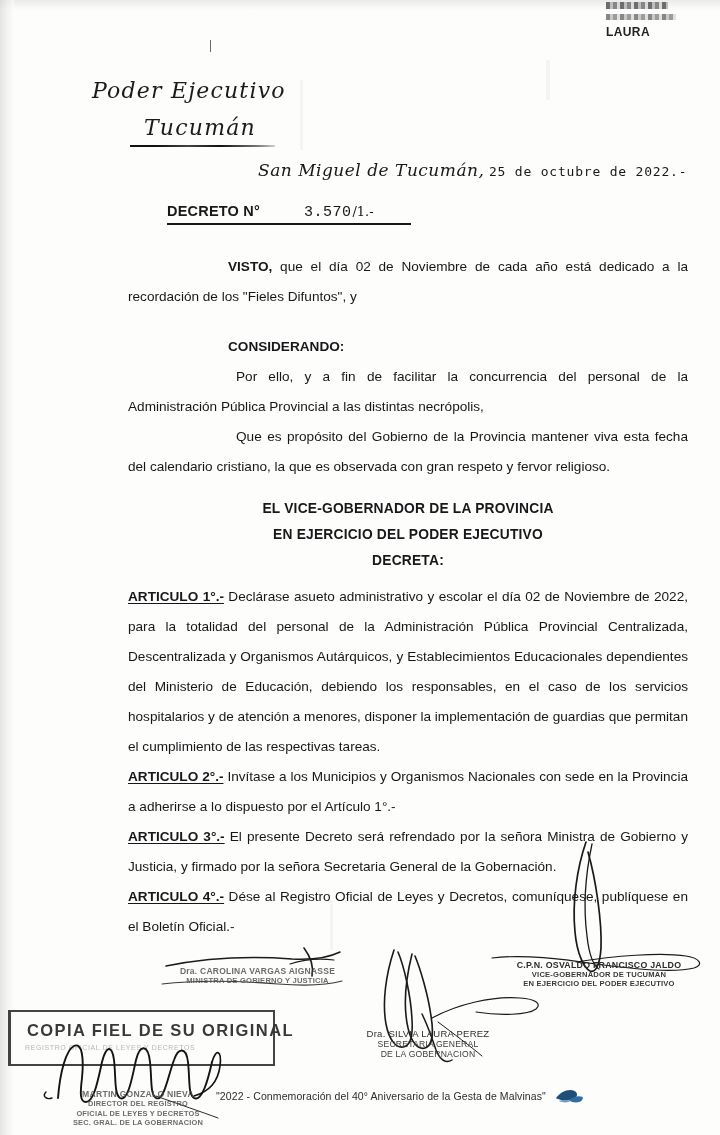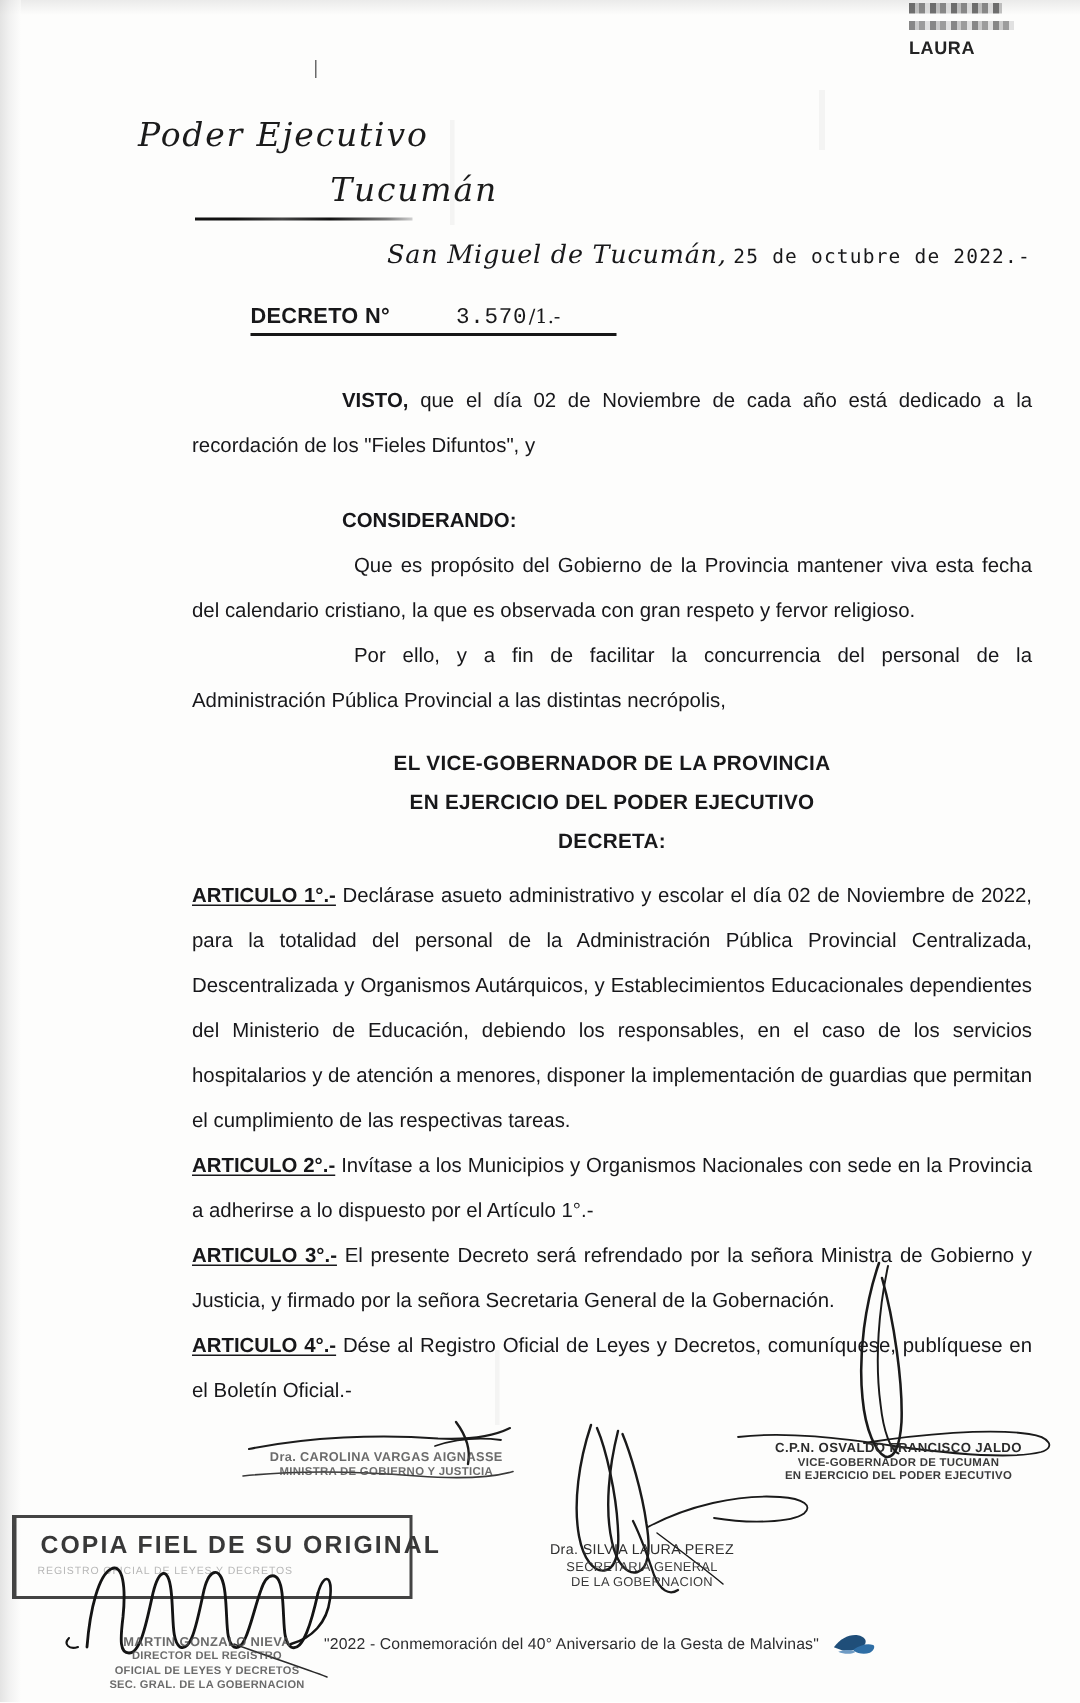--- a/index.html
+++ b/index.html
@@ -73,22 +73,21 @@
     white-space: nowrap;
     margin-top: 26px;
   }
   .letterhead .lh-2 {
     font-family: "DejaVu Serif", serif;
     font-style: italic;
     font-size: 22px;
     letter-spacing: 1.2px;
     color: #1b1b1b;
     margin-top: 12px;
-    margin-left: 28px;
-    text-align: right;
+    margin-left: 52px;
   }
   .letterhead .lh-rule {
     margin-top: 5px;
     margin-left: 38px;
     width: 145px;
     height: 2px;
     background: linear-gradient(to right,#111 0%,#111 18%,#444 40%,#111 62%,#777 88%,#cfcfcf 100%);
   }
   .letterhead .tick {
     position: absolute;
@@ -297,23 +296,23 @@
   </div>
 
   <div class="body-area">
 
     <p class="para indent"><span class="b">VISTO,</span><span> que el día 02 de Noviembre de cada año está dedicado a la recordación de los "Fieles Difuntos", y</span></p>
 
     <div class="spacer-20"></div>
 
     <p class="para indent"><span class="b">CONSIDERANDO:</span></p>
 
+    <p class="para indent-lg">Por ello, y a fin de facilitar la concurrencia del personal de la Administración Pública Provincial a las distintas necrópolis,</p>
+
     <p class="para indent-lg">Que es propósito del Gobierno de la Provincia mantener viva esta fecha del calendario cristiano, la que es observada con gran respeto y fervor religioso.</p>
-
-    <p class="para indent-lg">Por ello, y a fin de facilitar la concurrencia del personal de la Administración Pública Provincial a las distintas necrópolis,</p>
 
     <div class="spacer-14"></div>
 
     <p class="enacting">EL VICE-GOBERNADOR DE LA PROVINCIA</p>
     <p class="enacting">EN EJERCICIO DEL PODER EJECUTIVO</p>
     <p class="enacting">DECRETA:</p>
 
     <div class="spacer-8"></div>
 
     <p class="para"><span class="u-b">ARTICULO 1°.-</span><span> Declárase asueto administrativo y escolar el día 02 de Noviembre de 2022, para la totalidad del personal de la Administración Pública Provincial Centralizada, Descentralizada y Organismos Autárquicos, y Establecimientos Educacionales dependientes del Ministerio de Educación, debiendo los responsables, en el caso de los servicios hospitalarios y de atención a menores, disponer la implementación de guardias que permitan el cumplimiento de las respectivas tareas.</span></p>

